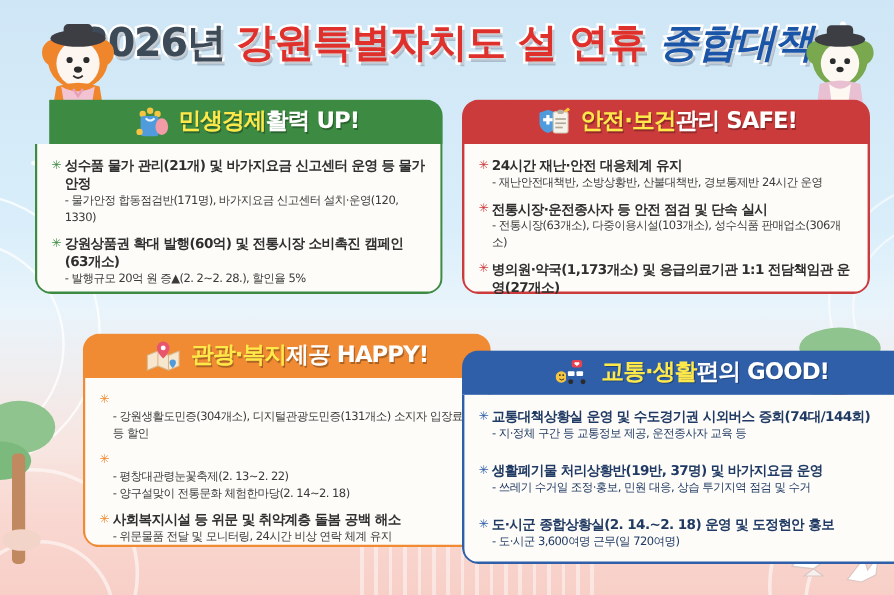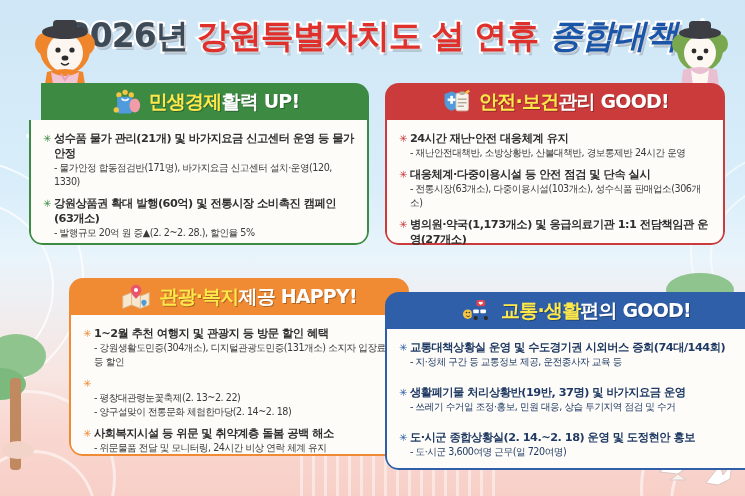--- a/index.html
+++ b/index.html
@@ -208,34 +208,34 @@
         <path d="M4 6 l8 -3 l8 3 v9 c0 6 -5 9 -8 10 c-3 -1 -8 -4 -8 -10 z" fill="#4f9bdb"></path>
         <rect x="10.5" y="8" width="3" height="9" fill="#ffffff"></rect>
         <rect x="7.5" y="11" width="9" height="3" fill="#ffffff"></rect>
         <rect x="17" y="5" width="14" height="20" rx="2" fill="#f7f3ea" stroke="#cfc7b6" stroke-width="1"></rect>
         <rect x="21" y="3" width="6" height="4" rx="1.5" fill="#b8b0a0"></rect>
         <rect x="19" y="11" width="10" height="1.6" fill="#b0a898"></rect>
         <rect x="19" y="15" width="10" height="1.6" fill="#b0a898"></rect>
         <rect x="19" y="19" width="7" height="1.6" fill="#b0a898"></rect>
         <path d="M27 4 l4 -3 l2 2 l-4 3 z" fill="#f5c542"></path>
       </svg>
-      <div class="htxt"><span class="hl-yellow">안전·보건</span><span class="hl-white">관리 GOOD!</span></div>
+      <div class="htxt"><span class="hl-yellow">안전·보건</span><span class="hl-white">관리 SAFE!</span></div>
     </div>
     <div class="panel-body">
       <div class="item">
         <div class="item-head">
             <span class="bullet">✳</span>
             <span>24시간 재난·안전 대응체계 유지</span>
           </div>
         <div class="sub">- 재난안전대책반, 소방상황반, 산불대책반, 경보통제반 24시간 운영</div>
       </div>
       <div class="item">
         <div class="item-head">
             <span class="bullet">✳</span>
-            <span>대응체계·다중이용시설 등 안전 점검 및 단속 실시</span>
+            <span>전통시장·운전종사자 등 안전 점검 및 단속 실시</span>
           </div>
         <div class="sub">- 전통시장(63개소), 다중이용시설(103개소), 성수식품 판매업소(306개소)</div>
       </div>
       <div class="item">
         <div class="item-head">
             <span class="bullet">✳</span>
             <span>병의원·약국(1,173개소) 및 응급의료기관 1:1 전담책임관 운영(27개소)</span>
           </div>
 
       </div>
@@ -250,21 +250,20 @@
         <path d="M17 1 a6 6 0 0 1 6 6 c0 4.5 -6 10 -6 10 s-6 -5.5 -6 -10 a6 6 0 0 1 6 -6 z" fill="#e8566e"></path>
         <circle cx="17" cy="7" r="2.3" fill="#ffffff"></circle>
         <path d="M26 18 a3 3 0 0 1 3 3 c0 2.2 -3 5 -3 5 s-3 -2.8 -3 -5 a3 3 0 0 1 3 -3 z" fill="#4f9bdb"></path>
       </svg>
       <div class="htxt"><span class="hl-yellow">관광·복지</span><span class="hl-white">제공 HAPPY!</span></div>
     </div>
     <div class="panel-body">
       <div class="item">
         <div class="item-head">
             <span class="bullet">✳</span>
-            <span>1~2월 추천 여행지 및 관광지 등 방문 할인 혜택</span>
           </div>
         <div class="sub">- 강원생활도민증(304개소), 디지털관광도민증(131개소) 소지자 입장료 등 할인</div>
       </div>
       <div class="item">
         <div class="item-head">
             <span class="bullet">✳</span>
           </div>
         <div class="sub">- 평창대관령눈꽃축제(2. 13~2. 22)</div>
         <div class="sub">- 양구설맞이 전통문화 체험한마당(2. 14~2. 18)</div>
       </div>

